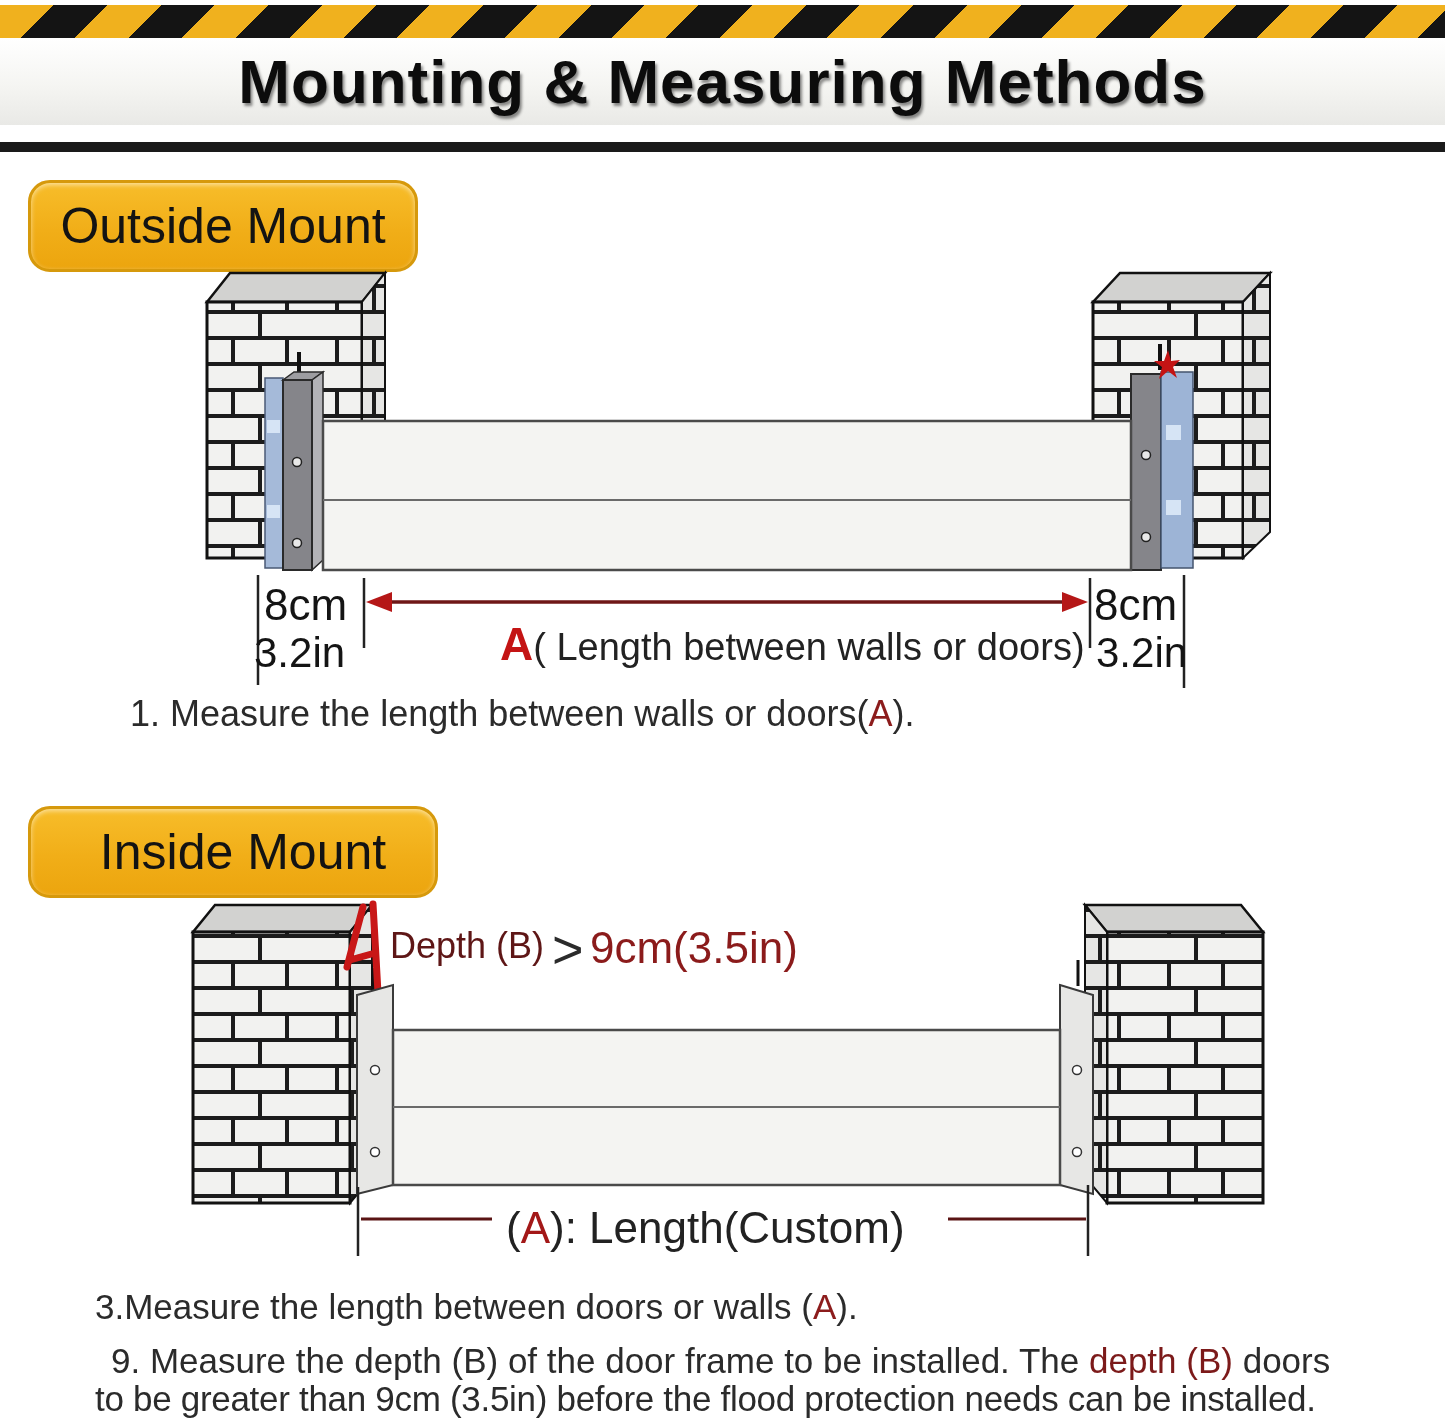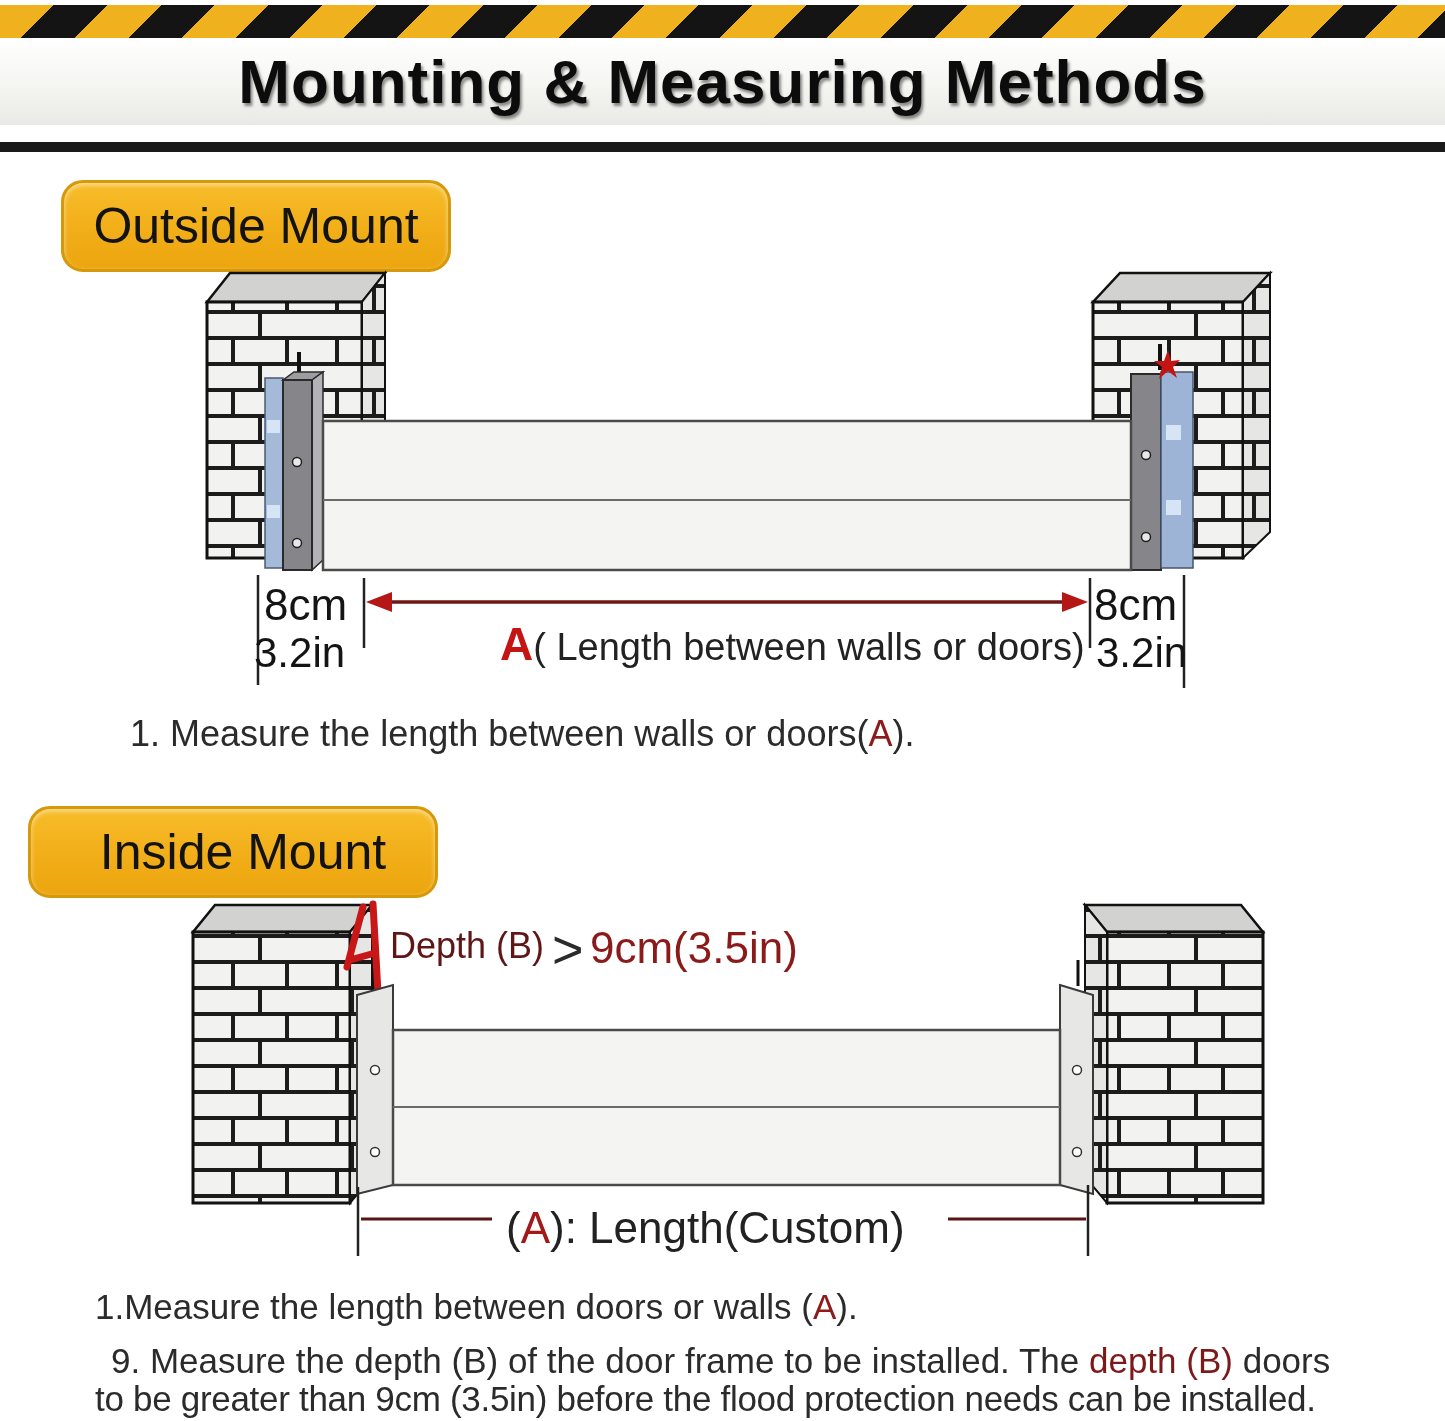--- a/index.html
+++ b/index.html
@@ -16,21 +16,21 @@
   .banner h1{margin:0;font-size:62px;font-weight:800;color:#0c0c0c;
     letter-spacing:1px;text-shadow:2px 3px 3px rgba(0,0,0,0.45);}
   .black-bar{position:absolute;left:0;top:142px;width:1445px;height:10px;background:#1a1a1a;}
 
   
   .badge{position:absolute;left:28px;width:384px;height:86px;border-radius:22px;
     background:linear-gradient(180deg,#f7bd2a 0%,#f1ae18 55%,#eca50e 100%);
     border:3px solid #d6990c;box-shadow:inset 0 2px 5px rgba(255,255,255,.55);
     display:flex;align-items:center;justify-content:center;
     font-size:50px;font-weight:500;color:#131313;}
-  .badge-outside{top:180px;margin-left:33px;}
+  .badge-outside{top:180px;}
   .badge-inside{top:806px;padding-left:20px;}
 
   
   .diagram{position:absolute;}
   .d1{left:150px;top:270px;}
   .d2{left:150px;top:895px;}
   text{font-family:"Liberation Sans",sans-serif;}
   .dimtxt{font-size:44px;fill:#141414;}
   .dimtxt2{font-size:42px;fill:#141414;}
   .lblA{font-size:46px;font-weight:bold;fill:#c41414;}
@@ -39,21 +39,21 @@
   .depthGt{font-size:54px;fill:#2b2b2b;}
   .depthVal{font-size:44px;fill:#8b1b1b;}
   .dimDark{fill:#222222;font-size:44px;}
   .dimRed{fill:#a31818;font-size:44px;}
 
   
   .steps{position:absolute;color:#2b2b2b;}
   .steps p{margin:0;}
   .hl{color:#7c1a1a;}
   .hl2{color:#8c1c1c;}
-  .steps-outside{left:130px;top:714px;font-size:36px;line-height:40px;}
+  .steps-outside{left:130px;top:694px;font-size:36px;line-height:40px;}
   .steps-outside p + p{margin-top:16px;}
   .steps-inside{left:95px;top:1288px;font-size:35px;line-height:38px;}
   .steps-inside .p2a{margin-top:16px;margin-left:16px;}
   .steps-inside .p2b{letter-spacing:-0.3px;}
 </style>
 </head>
 <body>
 
 <div class="hazard"></div>
 <div class="banner">
@@ -207,16 +207,16 @@
   <g>
     <line x1="358" y1="1187" x2="358" y2="1256" stroke="#222" stroke-width="2.5"></line>
     <line x1="1088" y1="1185" x2="1088" y2="1256" stroke="#222" stroke-width="2.5"></line>
     <line x1="361" y1="1219" x2="492" y2="1219" stroke="#5a1414" stroke-width="3"></line>
     <line x1="948" y1="1219" x2="1086" y2="1219" stroke="#5a1414" stroke-width="3"></line>
     <text x="506" y="1243"><tspan class="dimDark">(</tspan><tspan class="dimRed">A</tspan><tspan class="dimDark">): Length(Custom)</tspan></text>
   </g>
 </svg>
 
 <div class="steps steps-inside">
-  <p><span>1.Measure the length between doors or walls (</span><span class="hl2">A</span><span>).</span></p>
+  <p><span>3.Measure the length between doors or walls (</span><span class="hl2">A</span><span>).</span></p>
   <p class="p2a"><span>9. Measure the depth (B) of the door frame to be installed. The </span><span class="hl">depth (B)</span><span> doors</span></p>
   <p class="p2b"><span>to be greater than 9cm (3.5in) before the flood protection needs can be installed.</span></p>
 </div>
 
 </body></html>

